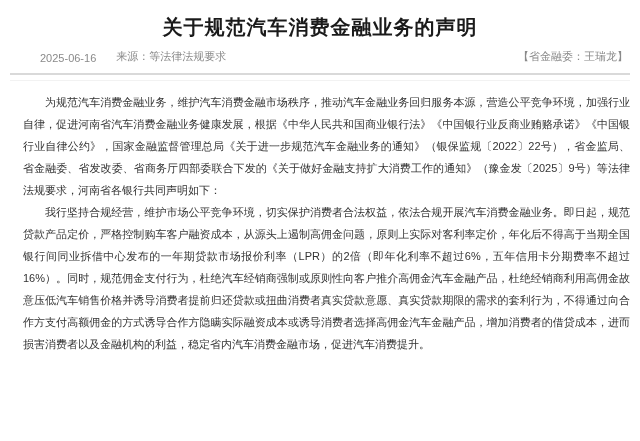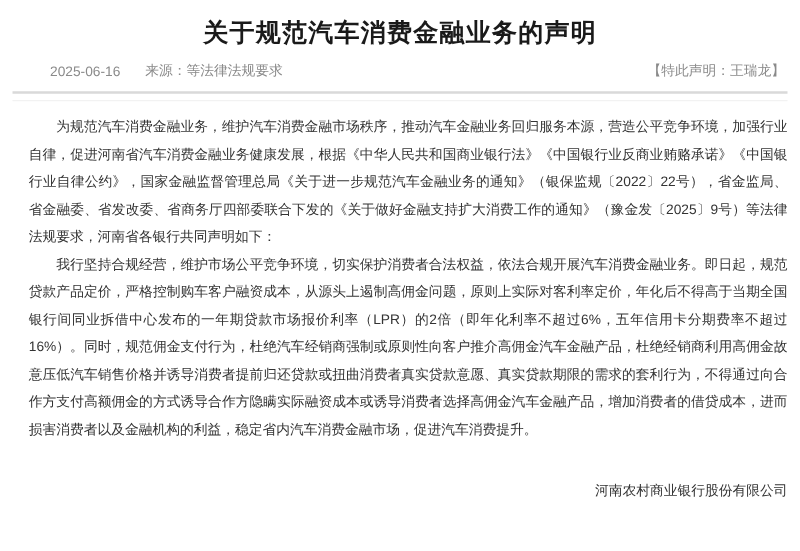--- a/index.html
+++ b/index.html
@@ -85,28 +85,24 @@
 
 <div class="page">
 
   <h1 class="title">关于规范汽车消费金融业务的声明</h1>
 
   <div class="meta-row">
     <div class="meta-left">
       <span class="date">2025-06-16</span>
       <span class="source">来源：等法律法规要求</span>
     </div>
-    <span class="meta-editor">【特此声明：王瑞龙】</span>
+    <span class="meta-editor">【省金融委：王瑞龙】</span>
   </div>
 
   <div class="divider"></div>
 
   <div class="content">
     <p>为规范汽车消费金融业务，维护汽车消费金融市场秩序，推动汽车金融业务回归服务本源，营造公平竞争环境，加强行业自律，促进河南省汽车消费金融业务健康发展，根据《中华人民共和国商业银行法》《中国银行业反商业贿赂承诺》《中国银行业自律公约》，国家金融监督管理总局《关于进一步规范汽车金融业务的通知》（银保监规〔2022〕22号），省金监局、省金融委、省发改委、省商务厅四部委联合下发的《关于做好金融支持扩大消费工作的通知》（豫金发〔2025〕9号）等法律法规要求，河南省各银行共同声明如下：</p>
     <p>我行坚持合规经营，维护市场公平竞争环境，切实保护消费者合法权益，依法合规开展汽车消费金融业务。即日起，规范贷款产品定价，严格控制购车客户融资成本，从源头上遏制高佣金问题，原则上实际对客利率定价，年化后不得高于当期全国银行间同业拆借中心发布的一年期贷款市场报价利率（LPR）的2倍（即年化利率不超过6%，五年信用卡分期费率不超过16%）。同时，规范佣金支付行为，杜绝汽车经销商强制或原则性向客户推介高佣金汽车金融产品，杜绝经销商利用高佣金故意压低汽车销售价格并诱导消费者提前归还贷款或扭曲消费者真实贷款意愿、真实贷款期限的需求的套利行为，不得通过向合作方支付高额佣金的方式诱导合作方隐瞒实际融资成本或诱导消费者选择高佣金汽车金融产品，增加消费者的借贷成本，进而损害消费者以及金融机构的利益，稳定省内汽车消费金融市场，促进汽车消费提升。</p>
 
-    <div class="sign-block">
-      <p class="sign-company">河南农村商业银行股份有限公司</p>
-
-    </div>
   </div>
 
 </div>
 
 </body></html>

